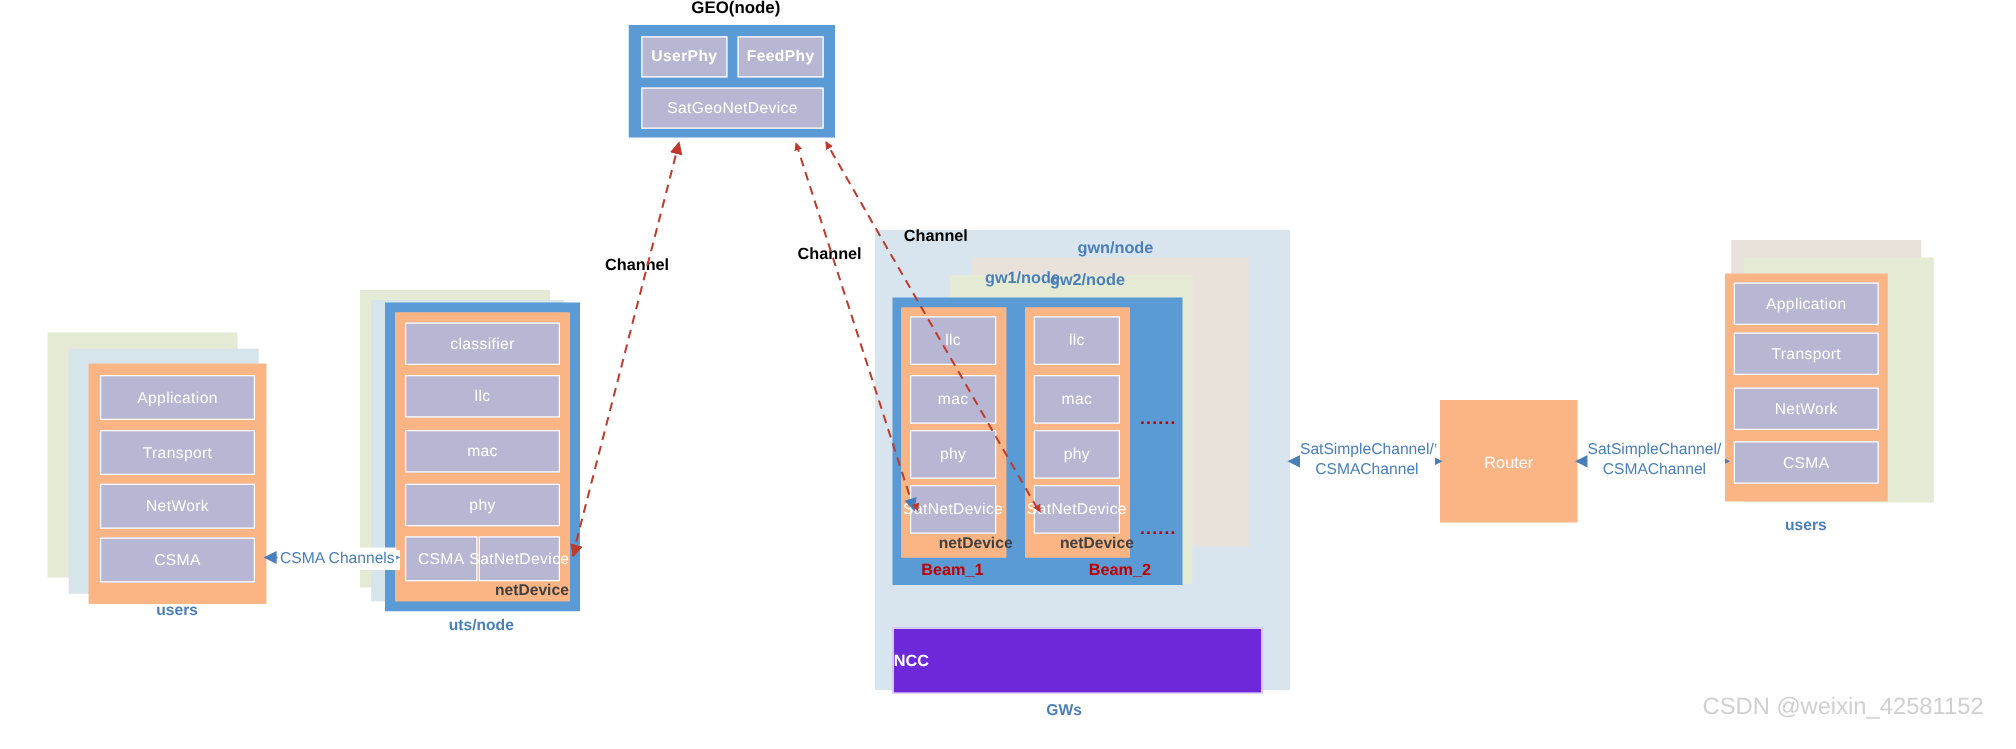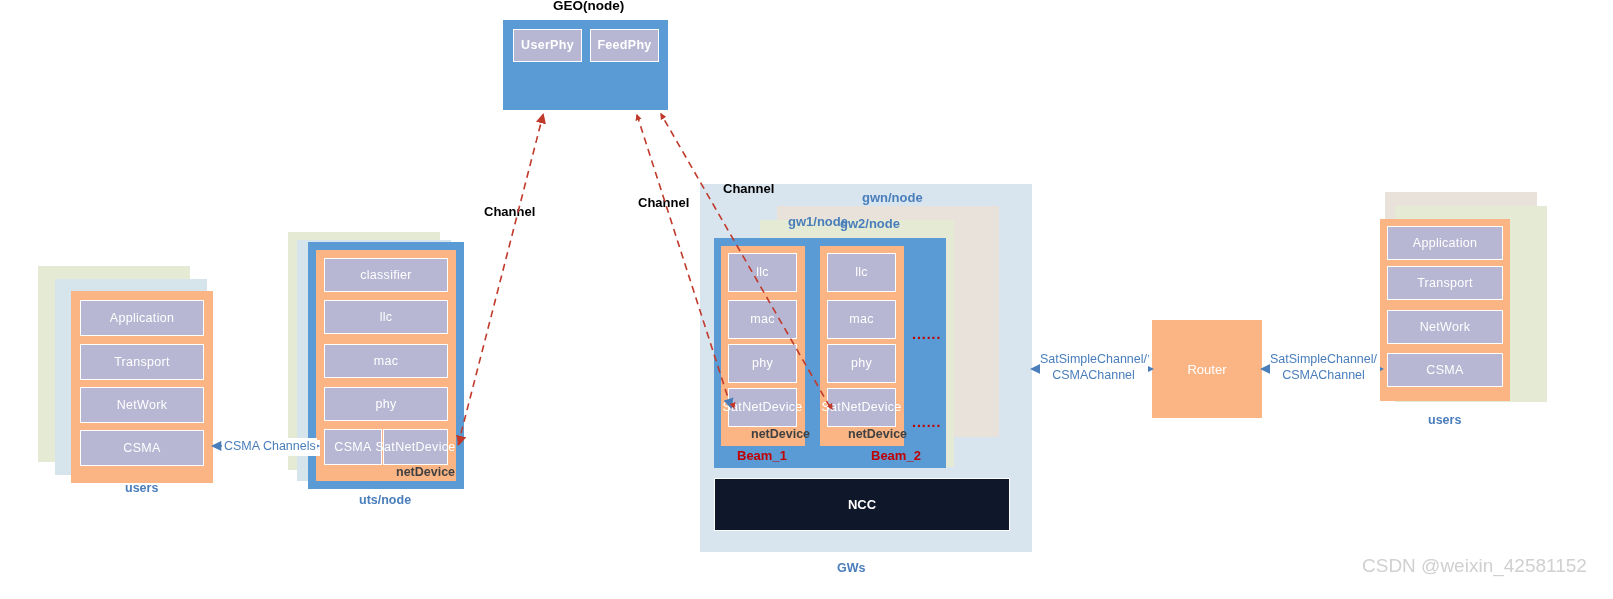--- a/index.html
+++ b/index.html
@@ -31,26 +31,26 @@
     border:1.5px solid #ffffff;
     color:#ffffff;
     display:flex;align-items:center;justify-content:center;
     text-align:center;
     font-size:12.5px;
     letter-spacing:0.3px;
     line-height:1.15;
   }
   .blue-box{
     position:absolute;box-sizing:border-box;
-    background:#0f172a;
+    background:#6d28d9;
     border:1.5px solid #ffffff;
     color:#ffffff;
-    display:flex;align-items:center;justify-content:center;
+    display:flex;align-items:center;
     text-align:center;
-    font-size:13px;font-weight:bold;
+    font-size:13px;font-weight:bold;margin-top:24px;
   }
   .orange-box{
     position:absolute;box-sizing:border-box;
     background:#fbb585;
     color:#ffffff;
     display:flex;align-items:center;justify-content:center;
     text-align:center;
     font-size:13px;
   }
 
@@ -105,20 +105,23 @@
 <div id="stage">
 
   <div class="cap-black" style="left:553px;top:-2px;font-size:13.5px;">GEO(node)</div>
 
   <div class="blue-frame" style="left:503px;top:20px;width:165px;height:90px;"></div>
   <div class="lav-box" style="left:513px;top:29px;width:69px;height:33px;font-weight:bold;">
     <span>UserPhy</span>
   </div>
   <div class="lav-box" style="left:590px;top:29px;width:69px;height:33px;font-weight:bold;">
     <span>FeedPhy</span>
+  </div>
+  <div class="lav-box" style="left:513px;top:70px;width:146px;height:33px;">
+    <span>SatGeoNetDevice</span>
   </div>
 
   <div class="layer-back" style="left:38px;top:266px;width:152px;height:196px;background:#e5ead5;"></div>
   <div class="layer-back" style="left:55px;top:279px;width:152px;height:196px;background:#d6e4ec;"></div>
   <div class="orange-frame" style="left:71px;top:291px;width:142px;height:192px;"></div>
 
   <div class="lav-box" style="left:80px;top:300px;width:124px;height:36px;">
     <span>Application</span>
   </div>
   <div class="lav-box" style="left:80px;top:344px;width:124px;height:36px;">

